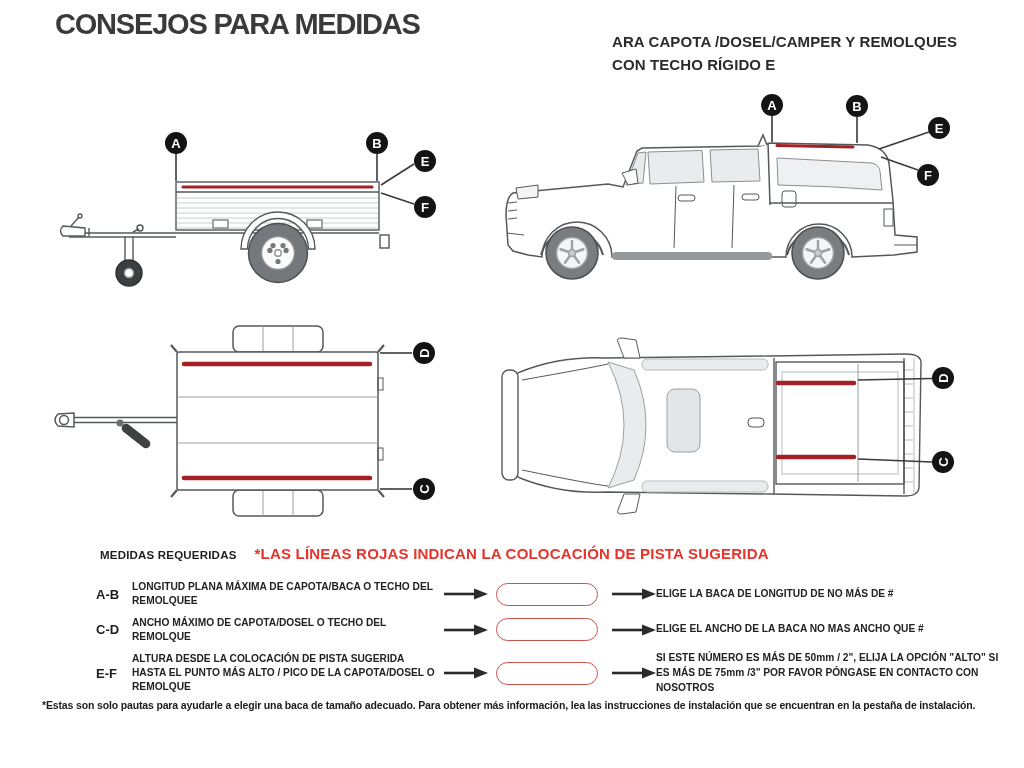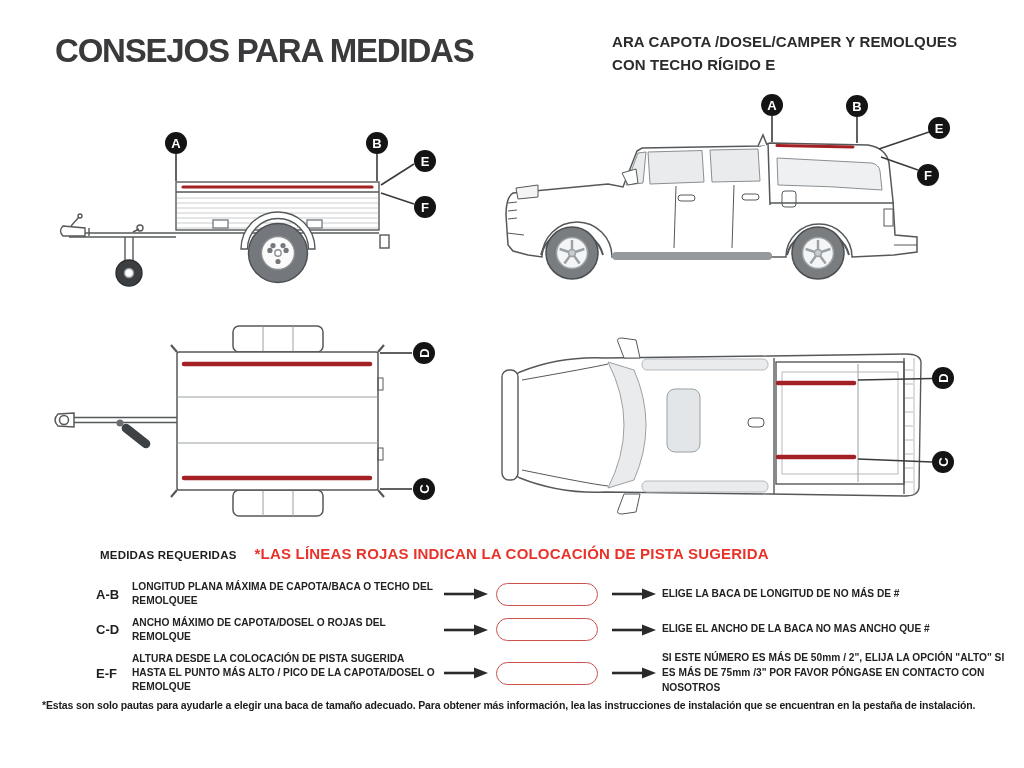--- a/index.html
+++ b/index.html
@@ -2,21 +2,21 @@
 <html><head>
 <meta charset="utf-8">
 <style>
   html,body{margin:0;padding:0;}
   body{
     width:1024px;height:768px;position:relative;background:#ffffff;
     font-family:"Liberation Sans",sans-serif;color:#2b2b2b;overflow:hidden;
   }
   .abs{position:absolute;}
   .title{
-    left:55px;top:32px;font-size:33px;font-weight:800;color:#3a3a3c;
+    left:55px;top:8px;font-size:29px;font-weight:800;color:#3a3a3c;
     letter-spacing:-1.2px;white-space:nowrap;
   }
   .subtitle{
     left:612px;top:30px;font-size:15px;font-weight:700;color:#2b2b2d;
     line-height:1.55;letter-spacing:.1px;
   }
   svg text.mletter{
     font-family:"Liberation Sans",sans-serif;font-weight:700;font-size:13px;
     fill:#ffffff;text-anchor:middle;
   }
@@ -27,21 +27,21 @@
   .mrow{display:flex;align-items:center;}
   .mrow .lbl{width:36px;font-size:13px;font-weight:700;color:#1e1e1e;flex:0 0 36px;margin-left:39px;}
   .mrow .desc{width:306px;flex:0 0 306px;font-size:10.2px;font-weight:700;
     color:#222;line-height:1.4;letter-spacing:0;}
   .mrow .arrow{flex:0 0 44px;margin-left:6px;}
   .mrow .arrow2{flex:0 0 44px;margin-left:14px;}
   .pill{
     flex:0 0 100px;height:21px;margin-left:8px;border:1.6px solid #c9524d;
     border-radius:12px;background:#ffffff;
   }
-  .mrow .result{margin-left:6px;width:392px;font-size:10.2px;font-weight:700;
+  .mrow .result{margin-left:0;width:392px;font-size:10.2px;font-weight:700;
     color:#222;line-height:1.45;}
   .footer{
     left:42px;top:699px;font-size:10.5px;font-weight:700;color:#1c1c1c;
     letter-spacing:-.15px;white-space:nowrap;
   }
 </style>
 </head>
 <body>
 
 <div class="abs title">CONSEJOS PARA MEDIDAS</div>
@@ -319,21 +319,21 @@
     <div class="pill"></div>
     <svg class="arrow2" width="44" height="12" viewBox="0 0 44 12">
       <line x1="0" y1="6" x2="31" y2="6" stroke="#2a2a2a" stroke-width="2.6"></line>
       <polygon points="30,0.5 44,6 30,11.5" fill="#2a2a2a"></polygon>
     </svg>
     <span class="result">ELIGE LA BACA DE LONGITUD DE NO MÁS DE #</span>
   </div>
 
   <div class="mrow">
     <span class="lbl">C-D</span>
-    <span class="desc">ANCHO MÁXIMO DE CAPOTA/DOSEL O ROJAS DEL REMOLQUE</span>
+    <span class="desc">ANCHO MÁXIMO DE CAPOTA/DOSEL O TECHO DEL REMOLQUE</span>
     <svg class="arrow" width="44" height="12" viewBox="0 0 44 12">
       <line x1="0" y1="6" x2="31" y2="6" stroke="#2a2a2a" stroke-width="2.6"></line>
       <polygon points="30,0.5 44,6 30,11.5" fill="#2a2a2a"></polygon>
     </svg>
     <div class="pill"></div>
     <svg class="arrow2" width="44" height="12" viewBox="0 0 44 12">
       <line x1="0" y1="6" x2="31" y2="6" stroke="#2a2a2a" stroke-width="2.6"></line>
       <polygon points="30,0.5 44,6 30,11.5" fill="#2a2a2a"></polygon>
     </svg>
     <span class="result">ELIGE EL ANCHO DE LA BACA NO MAS ANCHO QUE #</span>

